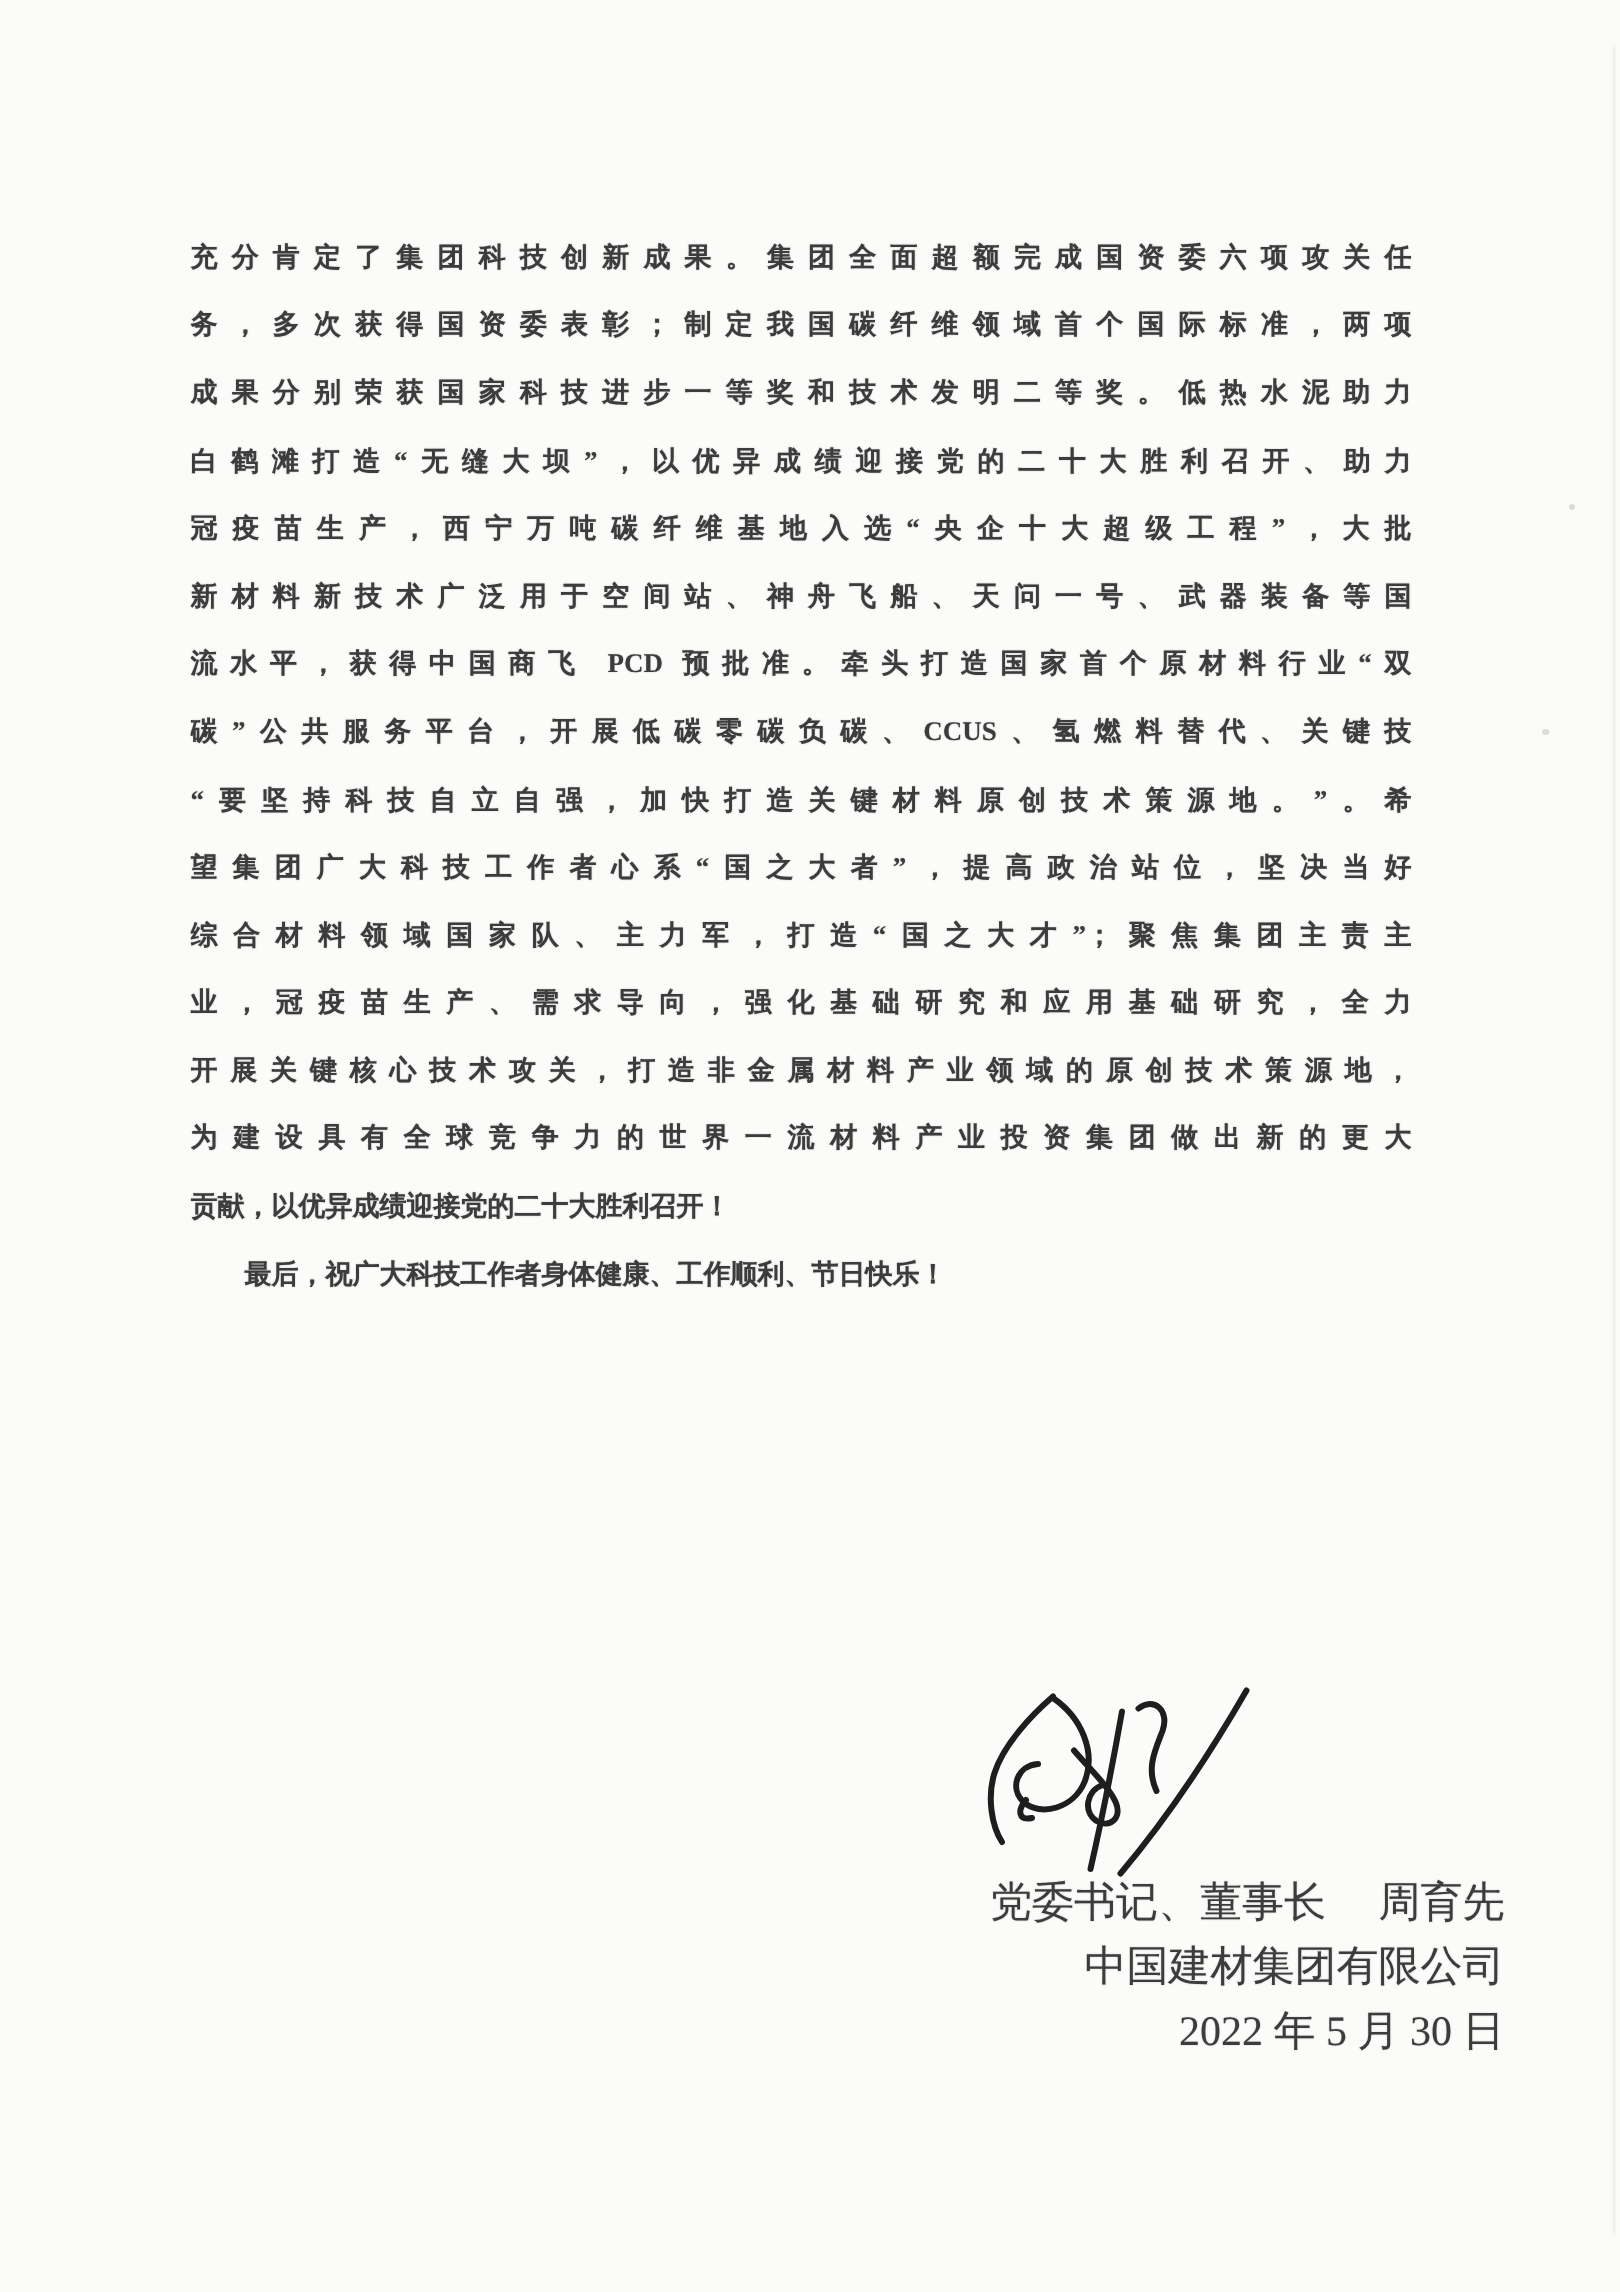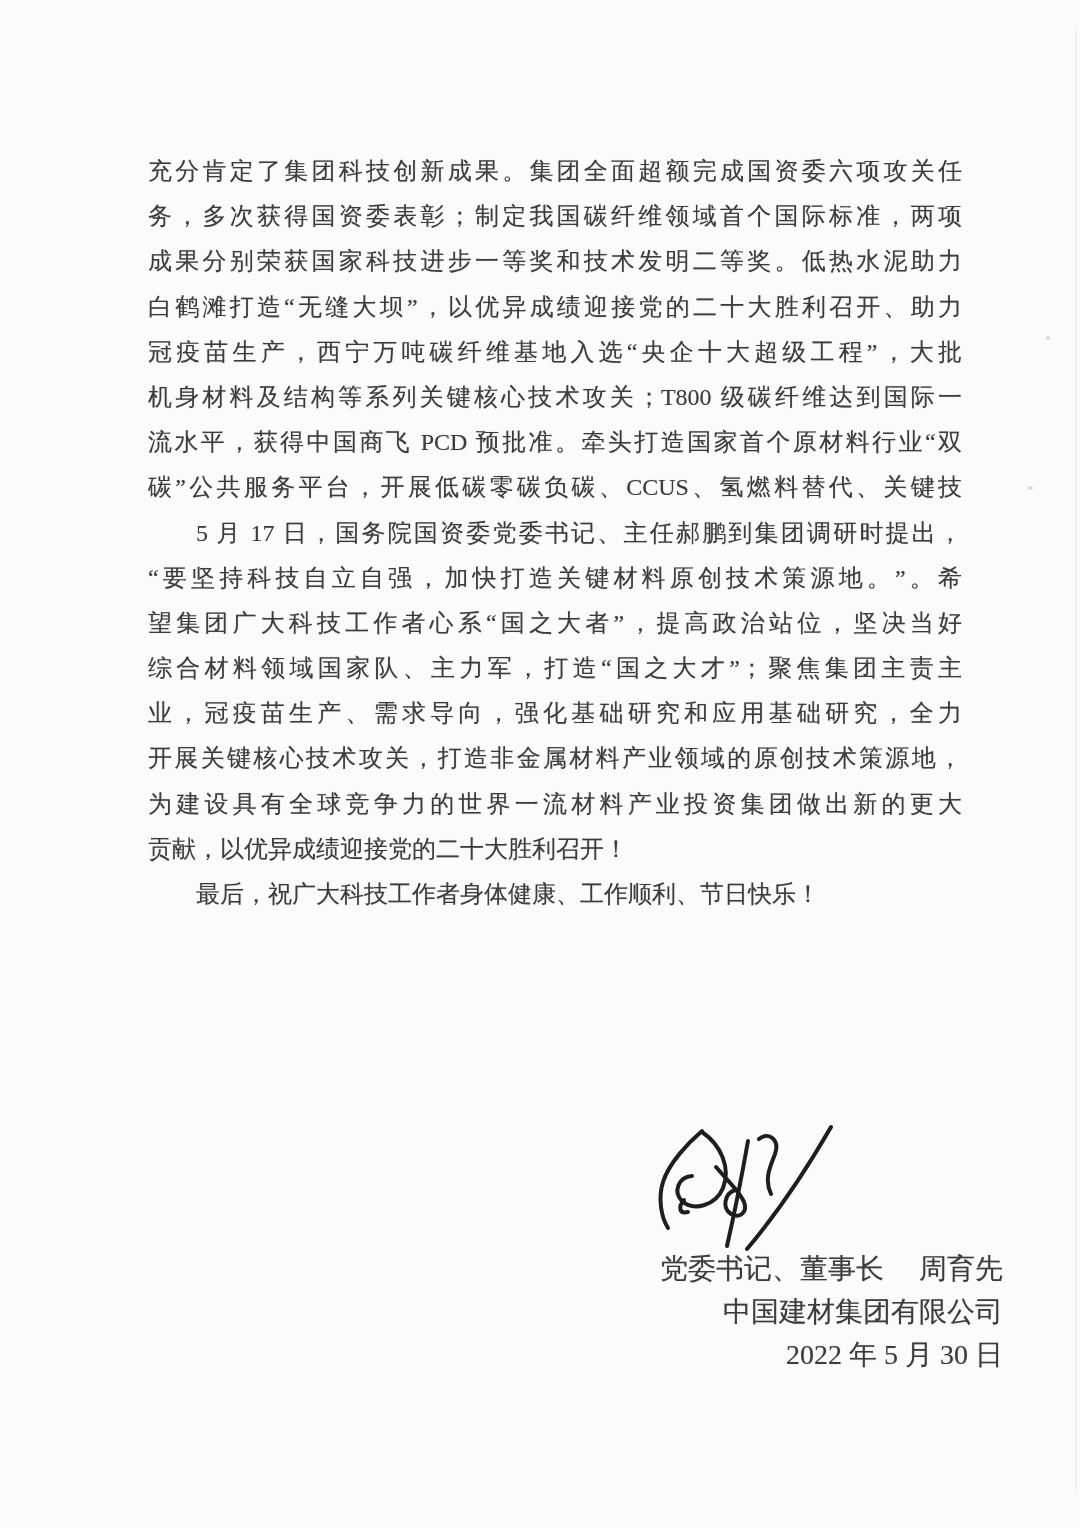--- a/index.html
+++ b/index.html
@@ -8,26 +8,27 @@
     width: 1080px;
     height: 1528px;
     background: var(--paper, #fbfbfa);
     font-family: "Liberation Serif", "DejaVu Serif", serif;
     color: var(--ink, #3c3c3c);
     overflow: hidden;
   }
   
   .body-text {
     position: absolute;
-    left: 148px;
+    left: 127px;
     top: 149px;
     width: 814px;
-    font-size: 24px;
+    font-size: 18px;
     line-height: 45.2px;
     text-shadow: 0 0 1px rgba(90,90,90,0.45);
+    font-weight: bold;
   }
   .line {
     height: 45.2px;
     overflow: hidden;
     text-align: justify;
     text-align-last: justify;
     text-justify: inter-ideograph;
   }
   .line.flush { text-align-last: left; }
   .line.indent { text-indent: 2em; }
@@ -78,24 +79,23 @@
 <body>
 
 <div class="page">
 
   <div class="body-text">
     <div class="line">充分肯定了集团科技创新成果。集团全面超额完成国资委六项攻关任</div>
     <div class="line">务，多次获得国资委表彰；制定我国碳纤维领域首个国际标准，两项</div>
     <div class="line">成果分别荣获国家科技进步一等奖和技术发明二等奖。低热水泥助力</div>
     <div class="line">白鹤滩打造“无缝大坝”，以优异成绩迎接党的二十大胜利召开、助力</div>
     <div class="line">冠疫苗生产，西宁万吨碳纤维基地入选“央企十大超级工程”，大批</div>
-    <div class="line">机身材料及结构等系列关键核心技术攻关；T800 级碳纤维达到国际一</div>
+    <div class="line">新材料新技术广泛用于空间站、神舟飞船、天问一号、武器装备等国</div>
     <div class="line">流水平，获得中国商飞 PCD 预批准。牵头打造国家首个原材料行业“双</div>
     <div class="line">碳”公共服务平台，开展低碳零碳负碳、CCUS、氢燃料替代、关键技</div>
-    <div class="line indent">5 月 17 日，国务院国资委党委书记、主任郝鹏到集团调研时提出，</div>
     <div class="line">“要坚持科技自立自强，加快打造关键材料原创技术策源地。”。希</div>
     <div class="line">望集团广大科技工作者心系“国之大者”，提高政治站位，坚决当好</div>
     <div class="line">综合材料领域国家队、主力军，打造“国之大才”；聚焦集团主责主</div>
     <div class="line">业，冠疫苗生产、需求导向，强化基础研究和应用基础研究，全力</div>
     <div class="line">开展关键核心技术攻关，打造非金属材料产业领域的原创技术策源地，</div>
     <div class="line">为建设具有全球竞争力的世界一流材料产业投资集团做出新的更大</div>
     <div class="line flush">贡献，以优异成绩迎接党的二十大胜利召开！</div>
     <div class="line flush indent">最后，祝广大科技工作者身体健康、工作顺利、节日快乐！</div>
   </div>
 

